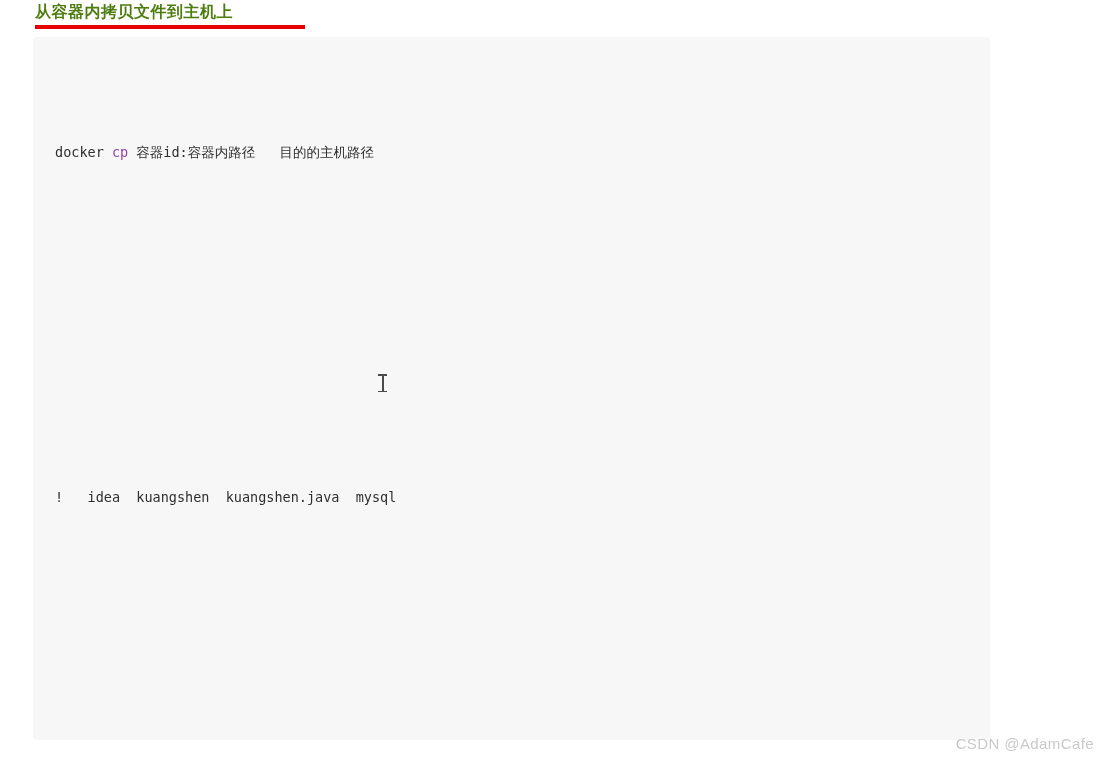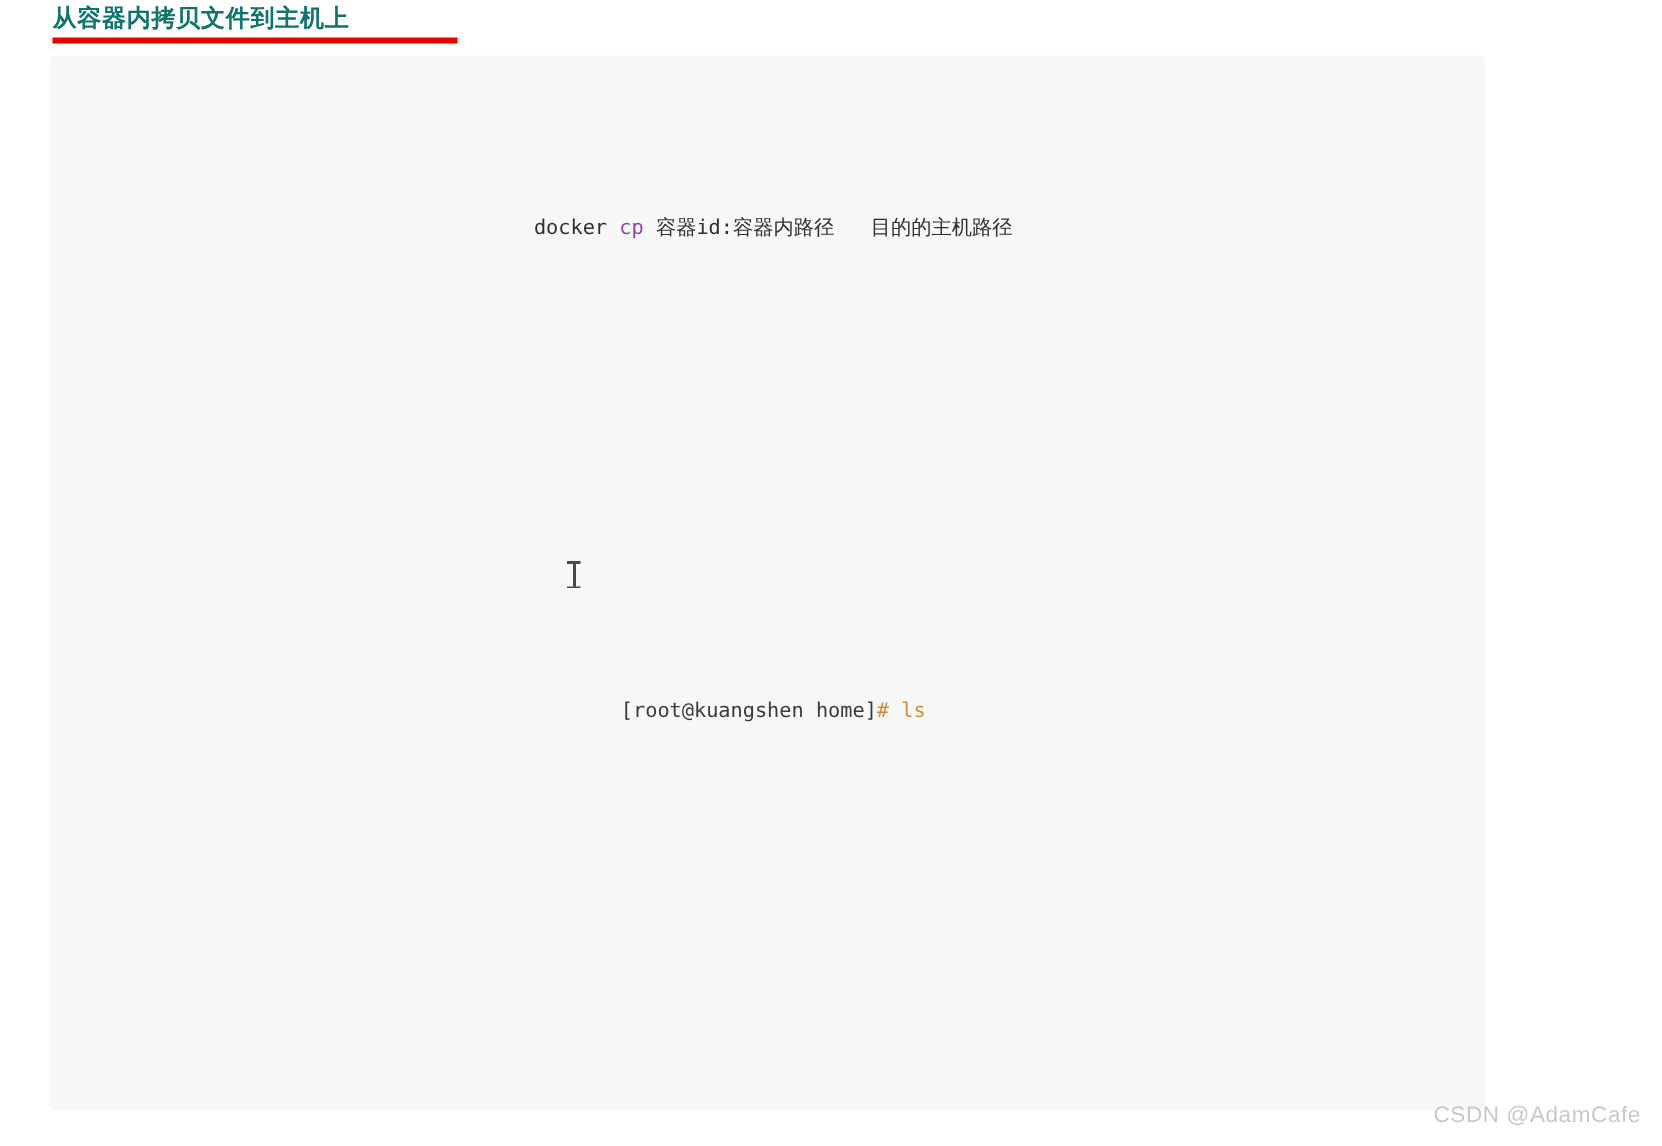--- a/index.html
+++ b/index.html
@@ -18,21 +18,21 @@
   
   .heading-wrap {
     position: absolute;
     left: 35px;
     top: 2px;
   }
   .heading-text {
     font-family: "DejaVu Sans", "Liberation Sans", sans-serif;
     font-size: 16px;
     font-weight: bold;
-    color: #0f766e;
+    color: #4d7c0f;
     letter-spacing: 0.5px;
     line-height: 20px;
     white-space: nowrap;
   }
   .heading-rule {
     margin-top: 3px;
     width: 270px;
     height: 4px;
     background: #e60000;
   }
@@ -54,21 +54,20 @@
     padding: 0 14px 0 22px;
     font-family: "DejaVu Sans Mono", "Liberation Mono", monospace;
     font-size: 13.5px;
     line-height: 23px;
     white-space: pre;
     color: #2f2f2f;
   }
   .line {
     white-space: pre;
     min-height: 23px;
-    text-align: center;
   }
   .blank {
     height: 23px;
   }
 
   
   .tok-plain    { color: #2f2f2f; }
   .tok-comment  { color: #c8a165; font-weight: bold; }
   .tok-prompt   { color: #3a3a3a; }
   .tok-hash     { color: #d98a34; }
@@ -130,22 +129,22 @@
 
     
     <div class="line"><span class="tok-plain">docker</span> <span class="tok-keyword">cp</span> <span class="tok-plain">容器id:容器内路径   目的的主机路径</span></div>
 
     <div class="blank"></div>
     <div class="blank"></div>
 
     
 
     
-    <div class="line"><span class="tok-prompt">[root@kuangshen home]</span><span class="tok-hash">#</span> <span class="tok-cmd">ls</span></div>
-
+
+    <div class="line"><span class="tok-plain">!   idea  kuangshen  kuangshen.java  mysql</span></div>
 
     
     <div class="line"> </div>
 
     
     
 
     
 
     

